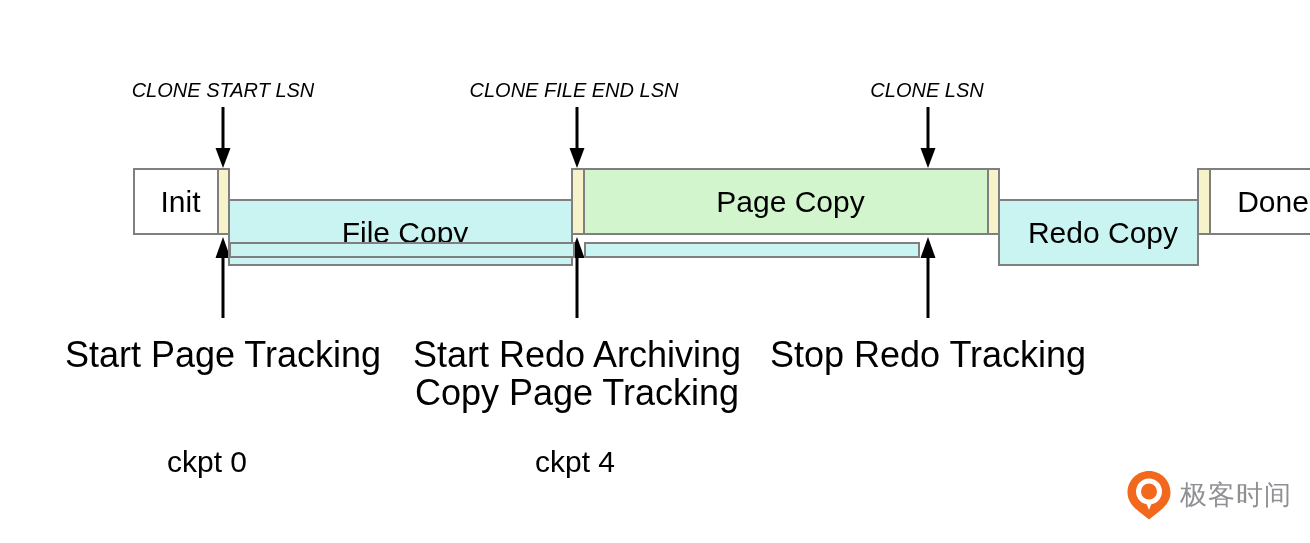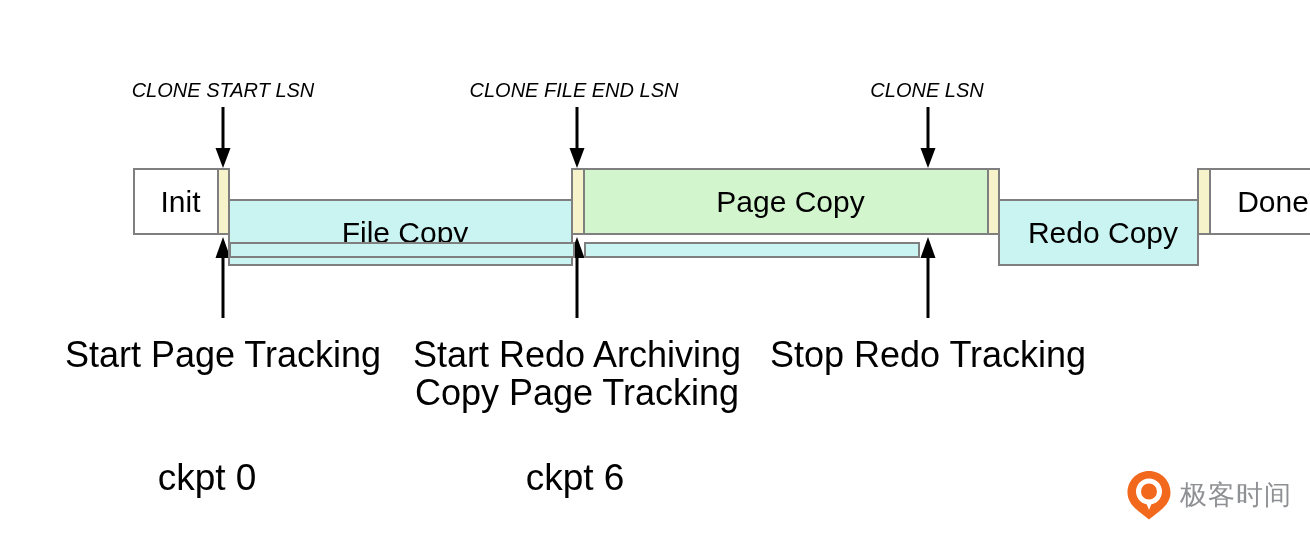--- a/index.html
+++ b/index.html
@@ -76,23 +76,23 @@
     top: 336px;
     transform: translateX(-50%);
     font-size: 36px;
     line-height: 38px;
     text-align: center;
     white-space: nowrap;
     color: var(--text);
   }
   .ckpt {
     position: absolute;
-    top: 462px;
+    top: 446px;
     transform: translateX(-50%);
-    font-size: 37px;
+    font-size: 30px;
     line-height: 32px;
     white-space: nowrap;
     color: var(--text);
   }
   .logo {
     position: absolute;
     left: 1126px;
     top: 470px;
     display: flex;
     align-items: center;
@@ -175,21 +175,21 @@
   </div>
   <div class="botlabel" style="left:577px">
     <div>Start Redo Archiving</div>
     <div>Copy Page Tracking</div>
   </div>
   <div class="botlabel" style="left:928px">
     <div>Stop Redo Tracking</div>
   </div>
 
   <div class="ckpt" style="left:207px">ckpt 0</div>
-  <div class="ckpt" style="left:575px">ckpt 6</div>
+  <div class="ckpt" style="left:575px">ckpt 4</div>
 
   <div class="logo">
     <svg width="46" height="50" viewBox="0 0 46 50">
       <path d="M23 1 C11 1 1.5 10.5 1.5 22.5 c0 8.5 5.5 14.5 12 19.5 l9.5 7.5 9.5 -7.5 c6.5 -5 12 -11 12 -19.5 C44.5 10.5 35 1 23 1 Z" fill="var(--logo_orange)"></path>
       <circle cx="23" cy="21.5" r="10.5" fill="none" stroke="#ffffff" stroke-width="5"></circle>
       <polygon points="19,30 27,30 23,40" fill="#ffffff"></polygon>
     </svg>
     <span class="logo-text">极客时间</span>
   </div>
 

